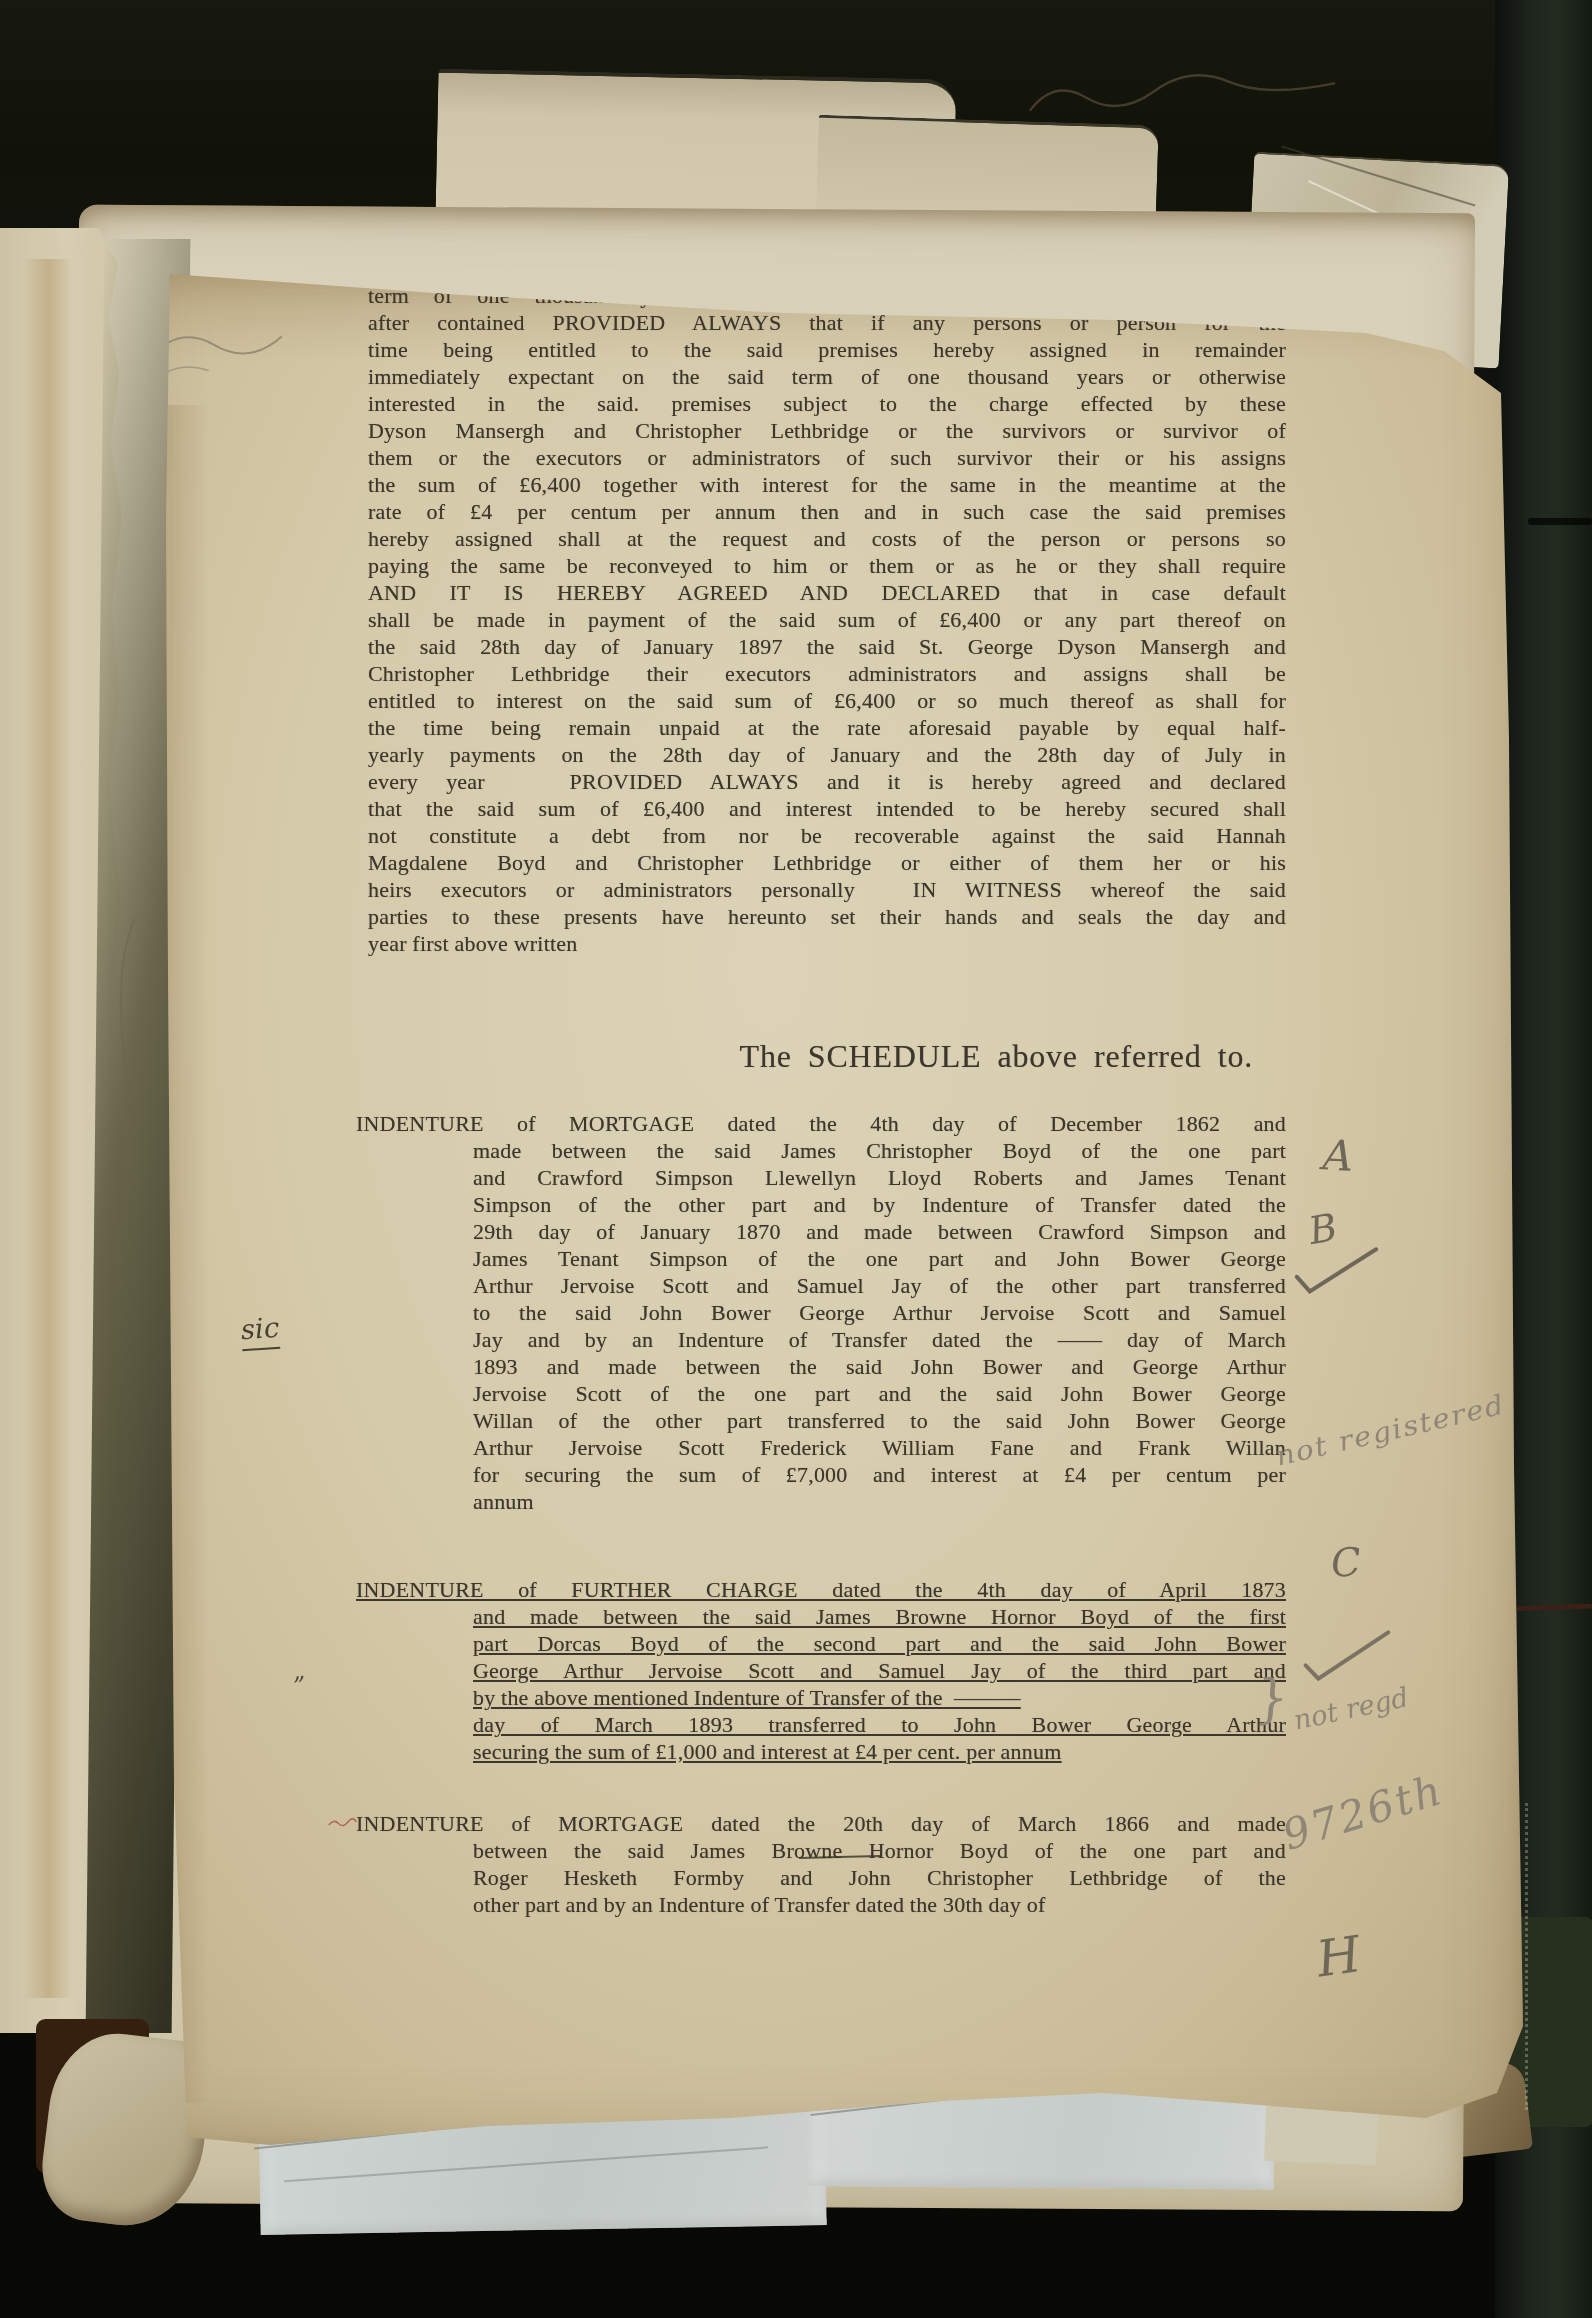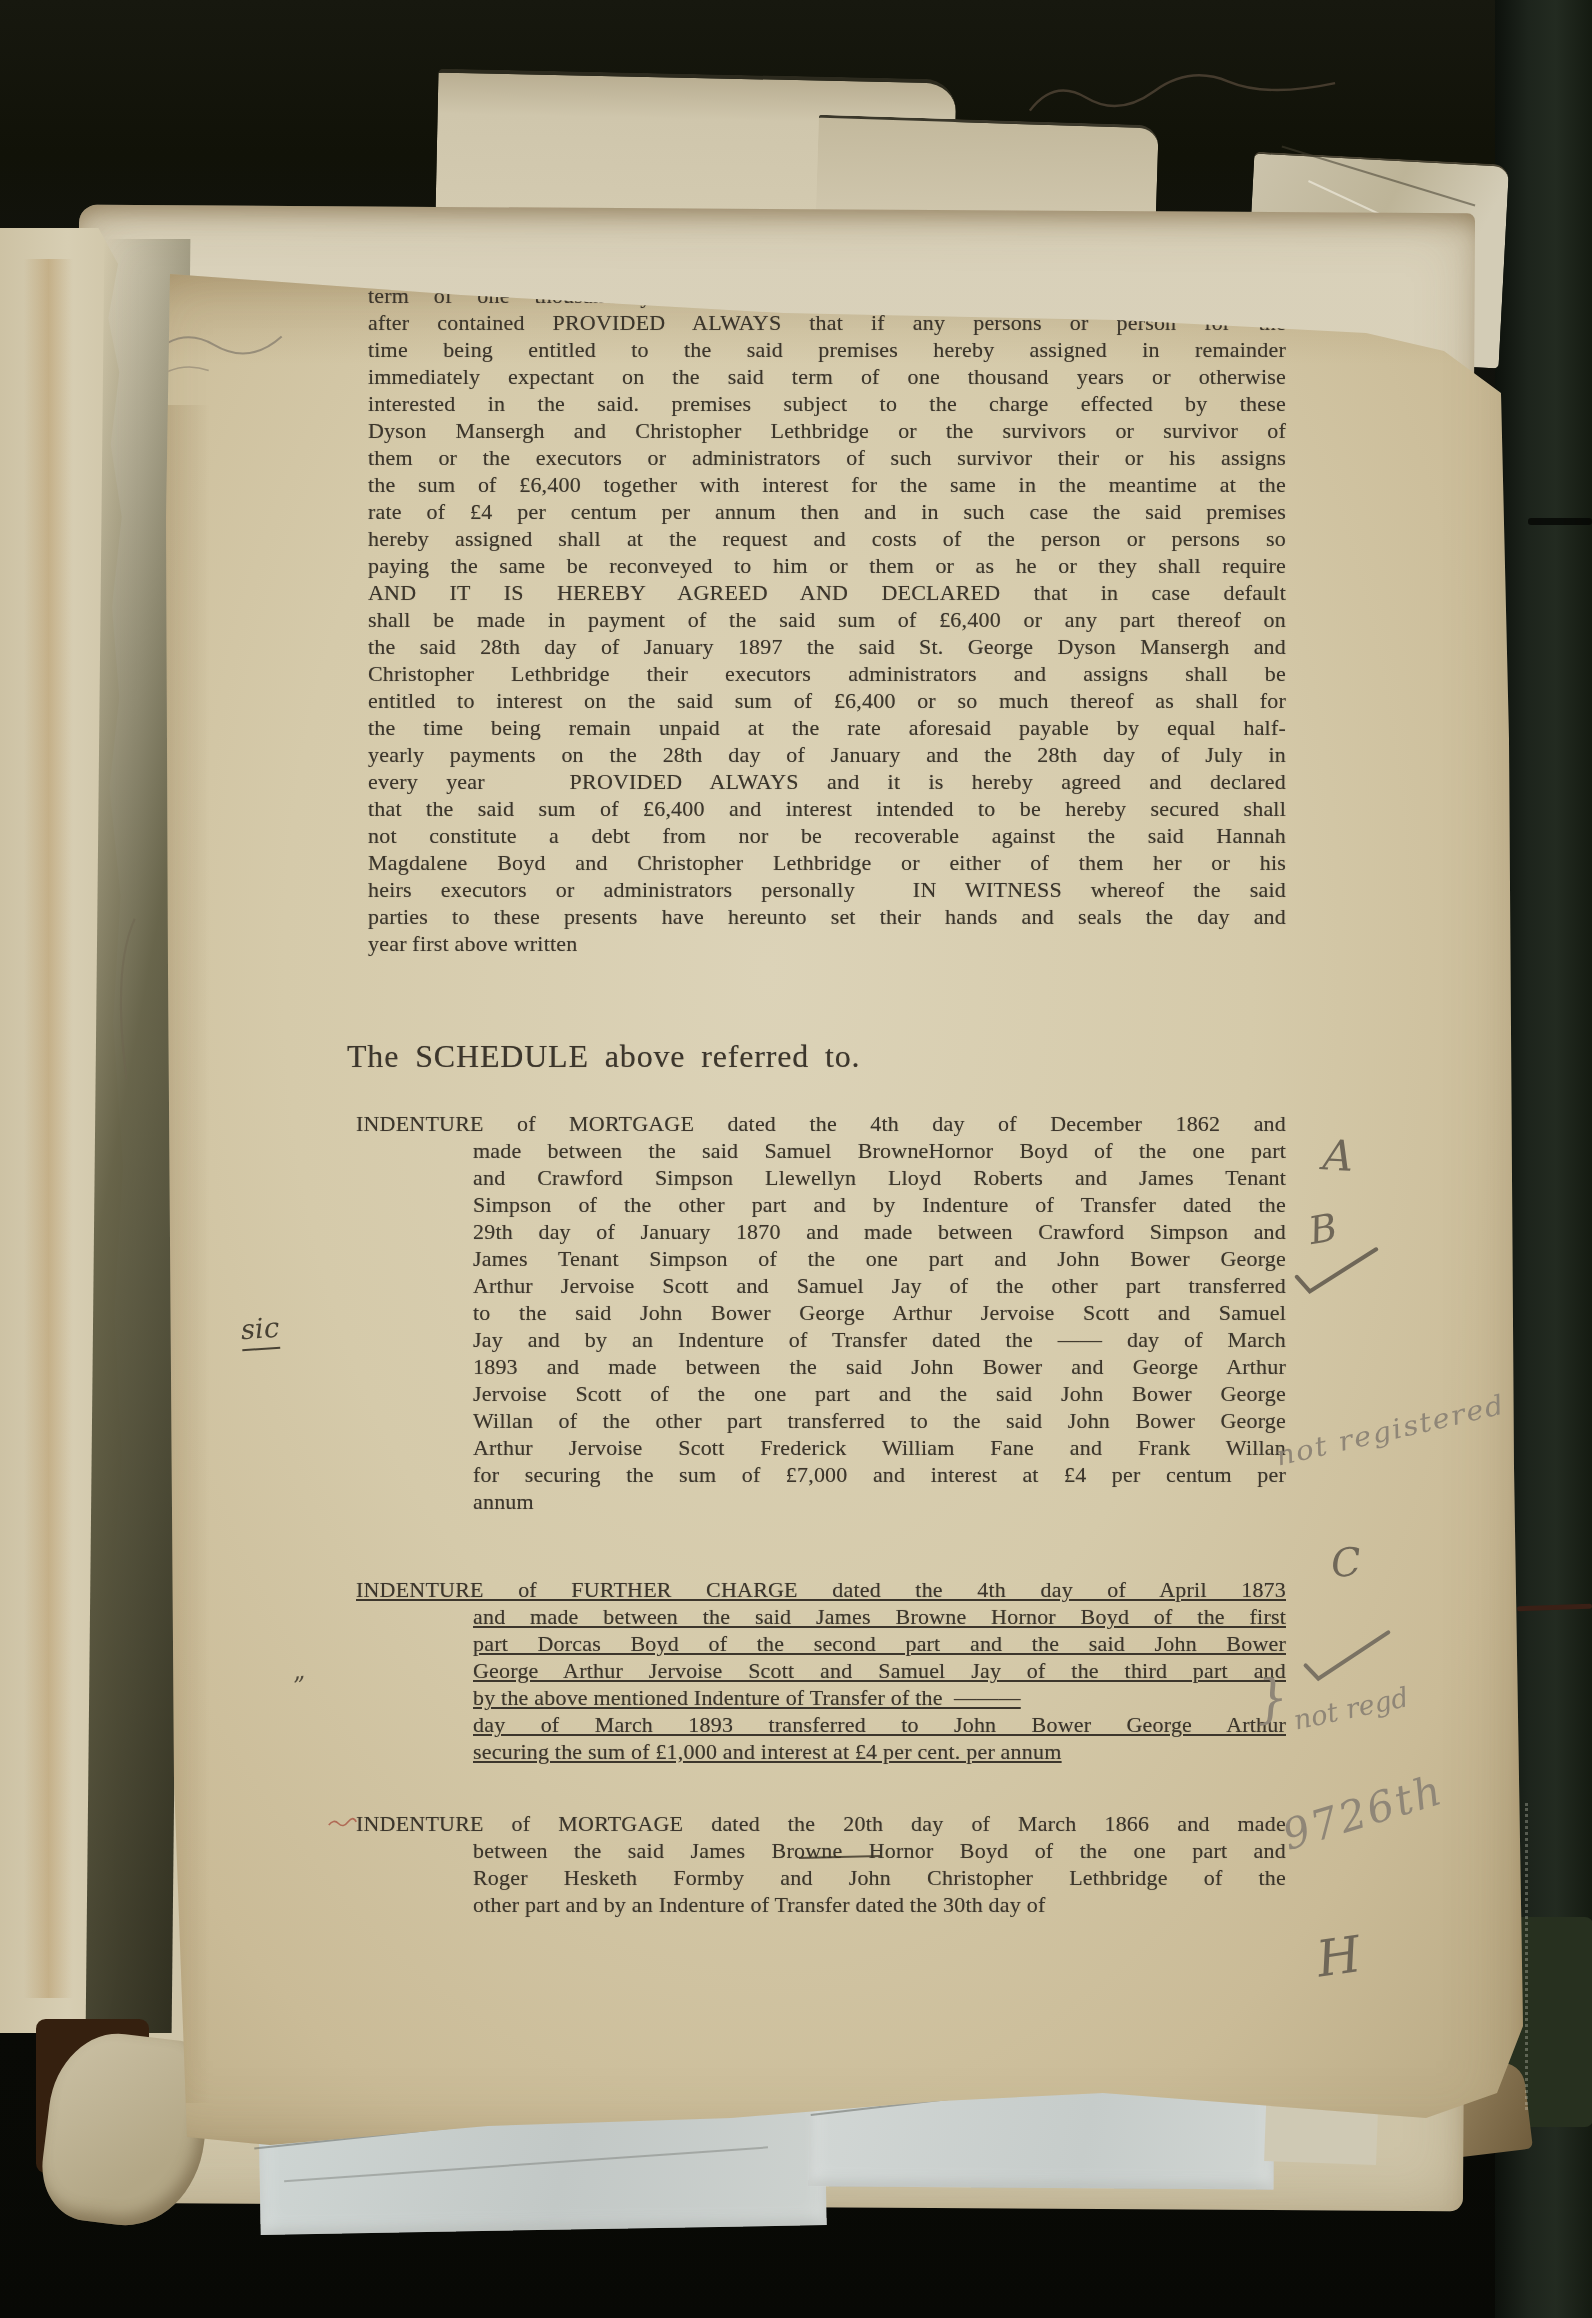--- a/index.html
+++ b/index.html
@@ -68,21 +68,21 @@
   .tone-edges{left:0;top:0;width:100%;height:100%;
     box-shadow:inset 0 0 77px rgba(100,75,35,.42), inset 0 0 16px rgba(90,65,30,.30);}
   .tone-left{left:32px;top:162px;width:57px;height:1698px;
     background:linear-gradient(90deg,rgba(120,90,45,.25),rgba(120,90,45,0));}
   
   .textblock{color:#3c362c;font-size:22px;line-height:27px;letter-spacing:0.2px;
     text-shadow:0 0 0.8px rgba(64,58,46,.5);}
   .tl{text-align:justify;text-align-last:justify;}
   .tl-last,.tl-endash{text-align-last:left;}
   .hang .tl:not(:first-child){padding-left:117px;}
-  .heading{color:#3c362c;font-size:32px;letter-spacing:0.8px;word-spacing:7.3px;text-align:left;
+  .heading{color:#3c362c;font-size:32px;letter-spacing:0.8px;word-spacing:7.3px;text-align:right;
     text-shadow:0 0 0.8px rgba(64,58,46,.5);}
   
   .hand{font-family:"DejaVu Serif", serif;font-style:italic;}
   .ink{color:#474134;}
   .pencil{color:#6f6758;}
   .pencil-light{color:#8f8677;}
   .note-sic{font-size:27.5px;border-bottom:2.4px solid #474134;padding-bottom:4px;transform:rotate(-4deg);}
   .note-a{font-size:42px;transform:rotate(3deg);}
   .note-b{font-size:38px;transform:rotate(-10deg);}
   .note-c{font-size:39px;transform:rotate(-4deg);}
@@ -174,21 +174,21 @@
         <div class="tl">Magdalene Boyd and Christopher Lethbridge or either of them her or his</div>
         <div class="tl">heirs executors or administrators personally&nbsp;&nbsp;IN WITNESS whereof the said</div>
         <div class="tl">parties to these presents have hereunto set their hands and seals the day and</div>
         <div class="tl tl-last">year first above written</div>
       </div>
 
     <div class="abs heading" style="left:226px;top:795px;width:906px;">The SCHEDULE above referred to.</div>
 
     <div class="abs textblock hang" style="left:235px;top:867px;width:930px;">
         <div class="tl">INDENTURE of MORTGAGE dated the 4th day of December 1862 and</div>
-        <div class="tl">made between the said Samuel BrowneHornor Boyd of the one part</div>
+        <div class="tl">made between the said James Christopher Boyd of the one part</div>
         <div class="tl">and Crawford Simpson Llewellyn Lloyd Roberts and James Tenant</div>
         <div class="tl">Simpson of the other part and by Indenture of Transfer dated the</div>
         <div class="tl">29th day of January 1870 and made between Crawford Simpson and</div>
         <div class="tl">James Tenant Simpson of the one part and John Bower George</div>
         <div class="tl">Arthur Jervoise Scott and Samuel Jay of the other part transferred</div>
         <div class="tl">to the said John Bower George Arthur Jervoise Scott and Samuel</div>
         <div class="tl">Jay and by an Indenture of Transfer dated the —— day of March</div>
         <div class="tl">1893 and made between the said John Bower and George Arthur</div>
         <div class="tl">Jervoise Scott of the one part and the said John Bower George</div>
         <div class="tl">Willan of the other part transferred to the said John Bower George</div>

